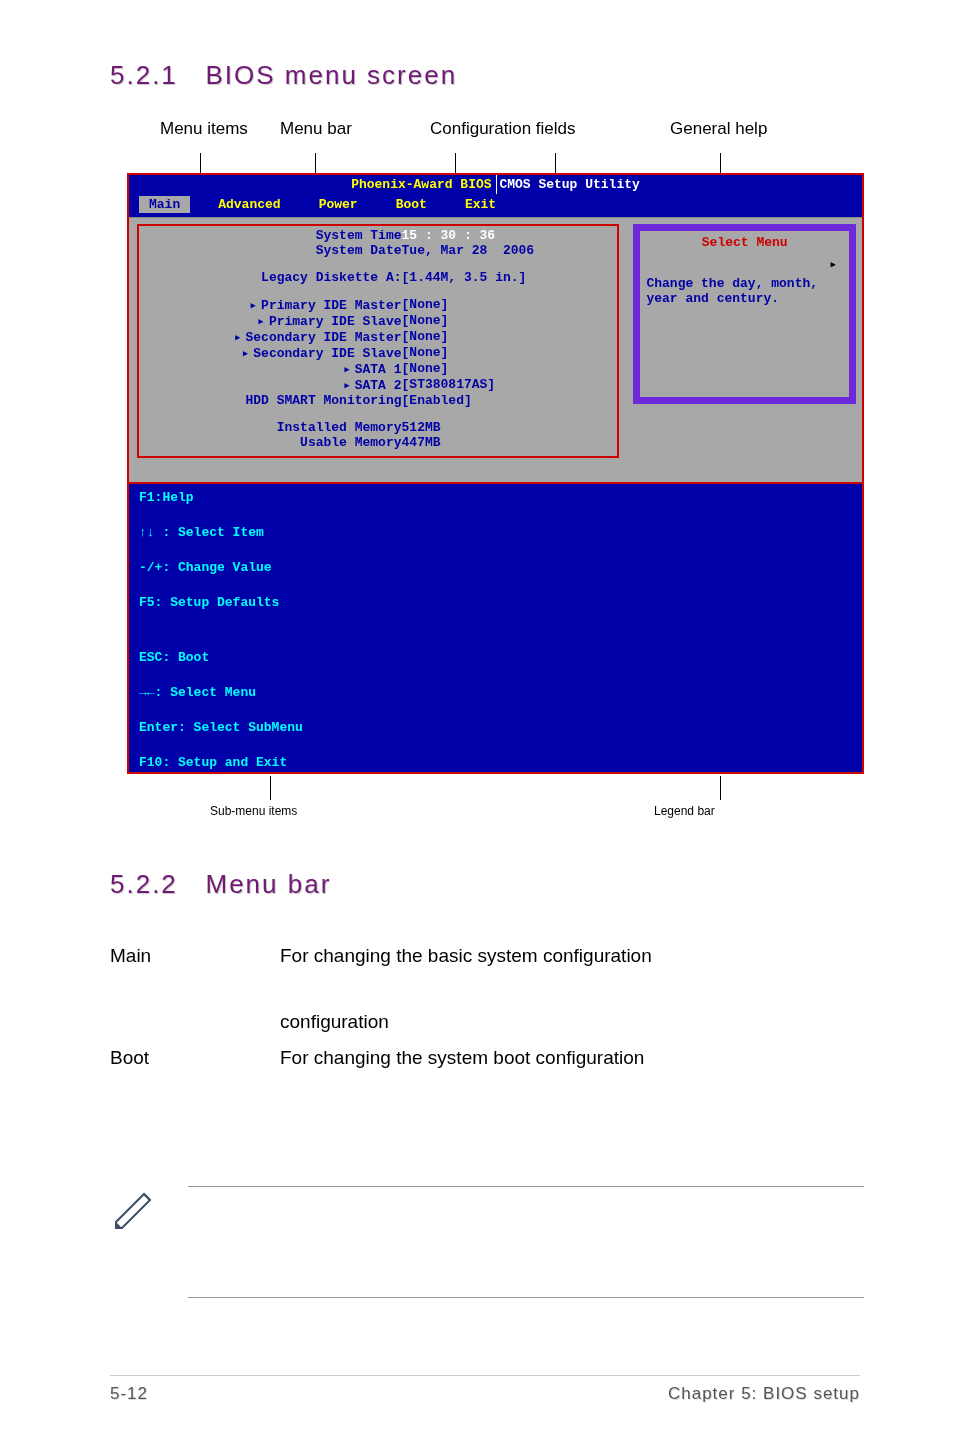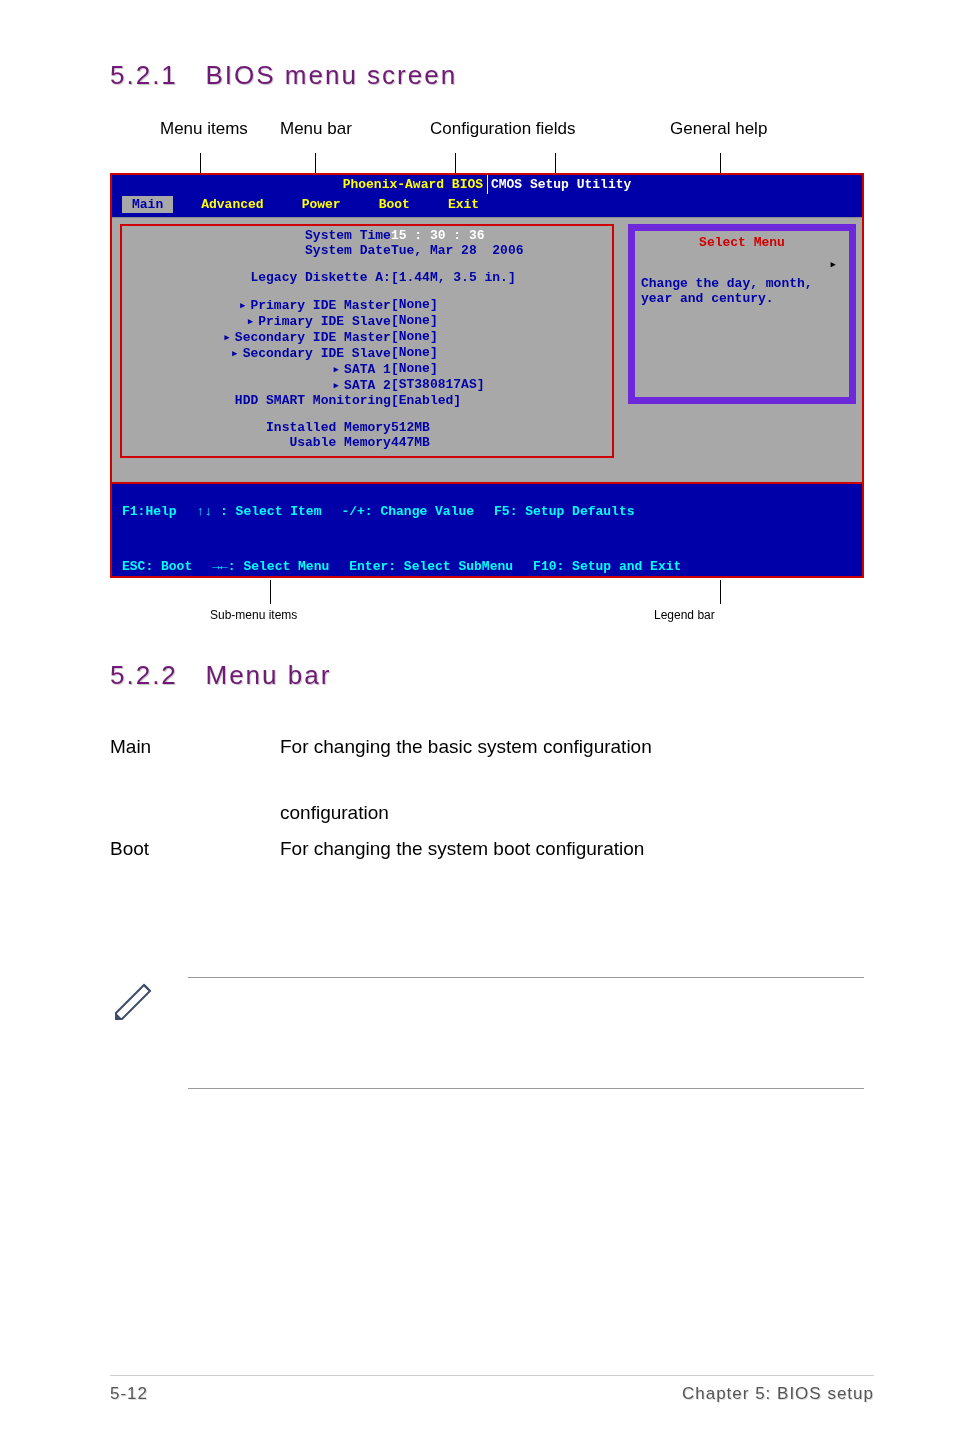--- a/index.html
+++ b/index.html
@@ -39,20 +39,21 @@
     top: 20px;
   }
   .bios-outer {
     border: 2px solid #CE0000;
     background: #7f1d1d;
     color: #fff;
     font-family: "Courier New", monospace;
     font-size: 13px;
     font-weight: bold;
     position: relative;
+    margin-left: 17px;
   }
   .bios-title-bar {
     background: #0000A8;
     text-align: center;
     padding: 2px 0;
     position: relative;
   }
   .bios-title-left { color: #FFFF00; display: inline; }
   .bios-title-right { color: #fff; display: inline; }
   .center-split-line {
@@ -115,40 +116,41 @@
   }
   .right-arrow {
     text-align: right;
     color: #000;
     margin-bottom: 4px;
     padding-right: 6px;
   }
   .legend-bar {
     background: #0000A8;
     color: #00FFFF;
-    padding: 20px 10px 2px 10px;
+    padding: 6px 10px 2px 10px;
     display: flex;
     gap: 20px;
     flex-wrap: wrap;
     border-top: 2px solid #CE0000;
+    flex-direction: column;
   }
   .legend-bar span { white-space: pre; }
   .bottom-callouts {
     position: relative;
     height: 56px;
     margin-top: 2px;
   }
   .bottom-callouts .line {
     position: absolute; width: 1px; background: #000; top: 0; height: 24px;
   }
   .bottom-callouts .lbl {
     position: absolute; top: 28px; font-size: 12px;
   }
   .menu-bar-section {
-    margin-top: 24px;
+    margin-top: 37px;
   }
   .desc-table {
     margin-top: 38px;
     font-size: 19px;
     line-height: 1.9;
   }
   .desc-row { display: flex; }
   .desc-key { flex: 0 0 170px; }
   .desc-val { flex: 1; }
   .note-block {
@@ -164,21 +166,21 @@
   .note-lines hr {
     border: none;
     border-top: 1px solid #999;
     margin: 0;
   }
   .note-lines hr.second { margin-top: 110px; }
   .footer {
     position: absolute;
     bottom: 34px;
     left: 110px;
-    right: 80px;
+    right: 94px;
     border-top: 1px solid #ccc;
     padding-top: 8px;
     display: flex;
     justify-content: space-between;
     font-size: 17px;
     color: #555;
     letter-spacing: 1px;
     text-shadow: 1px 1px 0 #ddd;
   }
 </style>

